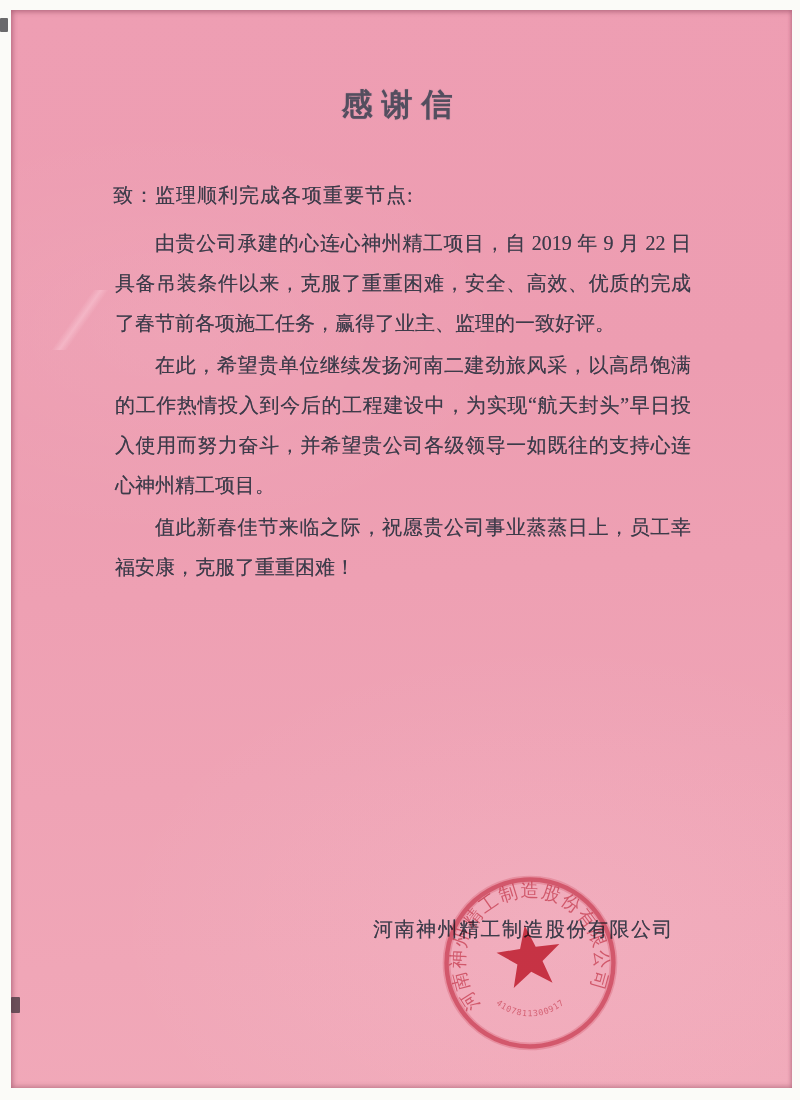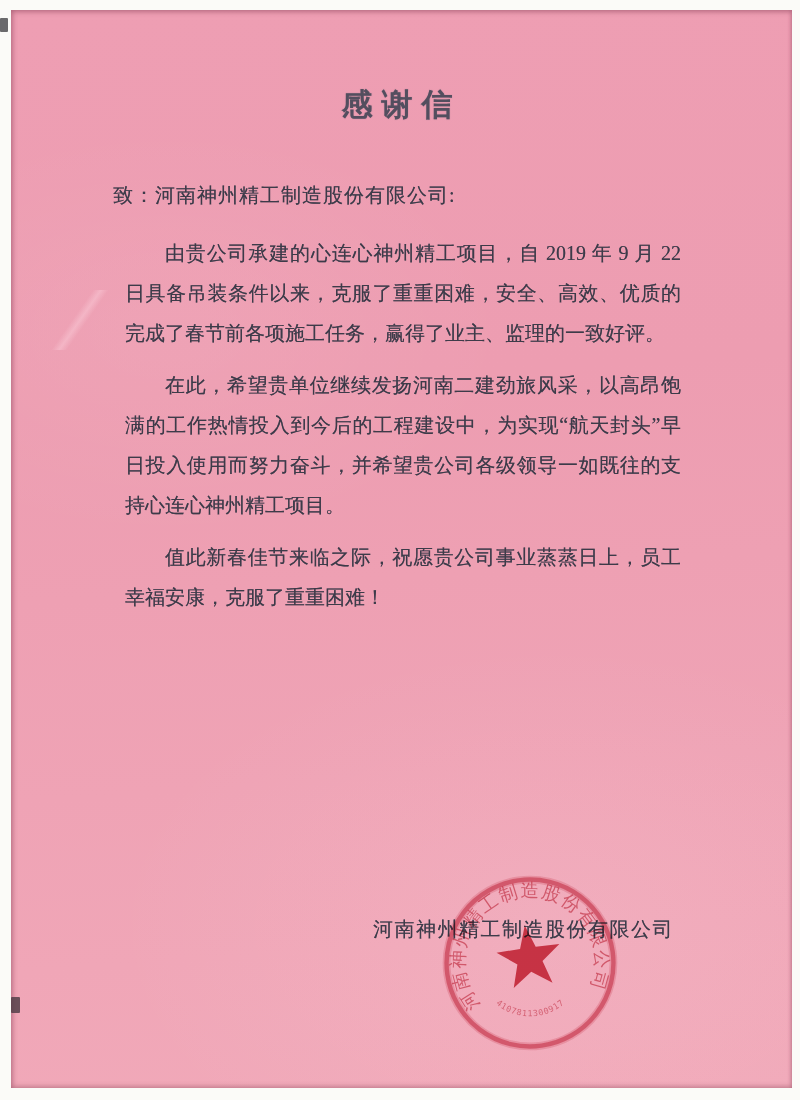--- a/index.html
+++ b/index.html
@@ -40,21 +40,21 @@
   .salutation{
     position:absolute;top:172px;left:102px;width:600px;
     font-size:20px;letter-spacing:1px;
     text-shadow:0 0 .6px rgba(60,60,78,0.7);
   }
   .body-text{
     position:absolute;top:211px;left:102px;width:580px;
     font-size:20px;line-height:40px;text-align:justify;
     text-shadow:0 0 .6px rgba(60,60,78,0.7);
   }
-  .body-text p{margin:12px;text-indent:2em;}
+  .body-text p{margin:2px;text-indent:2em;}
 
   .signature{
     position:absolute;top:906px;right:118px;text-align:right;
     text-shadow:0 0 .6px rgba(60,60,78,0.7);
   }
   .signature .company{font-size:20px;letter-spacing:1.5px;}
   .signature .date{font-size:19px;letter-spacing:4px;margin-top:17px;padding-right:14px;}
 
   .stamp{
     position:absolute;left:430px;top:864px;width:178px;height:178px;
@@ -71,21 +71,21 @@
   <div class="paper"></div>
 
   <div class="artifact corner-speck"></div>
   <div class="artifact left-streak"></div>
   <div class="artifact crease"></div>
 
   <div class="letter">
 
     <div class="title">感谢信</div>
 
-    <div class="salutation">致：河南神州精工制造股份有限公司:</div>
+    <div class="salutation">致：监理顺利完成各项重要节点:</div>
 
     <div class="body-text">
       <p>由贵公司承建的心连心神州精工项目，自 2019 年 9 月 22 日具备吊装条件以来，克服了重重困难，安全、高效、优质的完成了春节前各项施工任务，赢得了业主、监理的一致好评。</p>
       <p>在此，希望贵单位继续发扬河南二建劲旅风采，以高昂饱满的工作热情投入到今后的工程建设中，为实现“航天封头”早日投入使用而努力奋斗，并希望贵公司各级领导一如既往的支持心连心神州精工项目。</p>
       <p>值此新春佳节来临之际，祝愿贵公司事业蒸蒸日上，员工幸福安康，克服了重重困难！</p>
     </div>
 
     <div class="signature">
       <div class="company">河南神州精工制造股份有限公司</div>
     </div>

